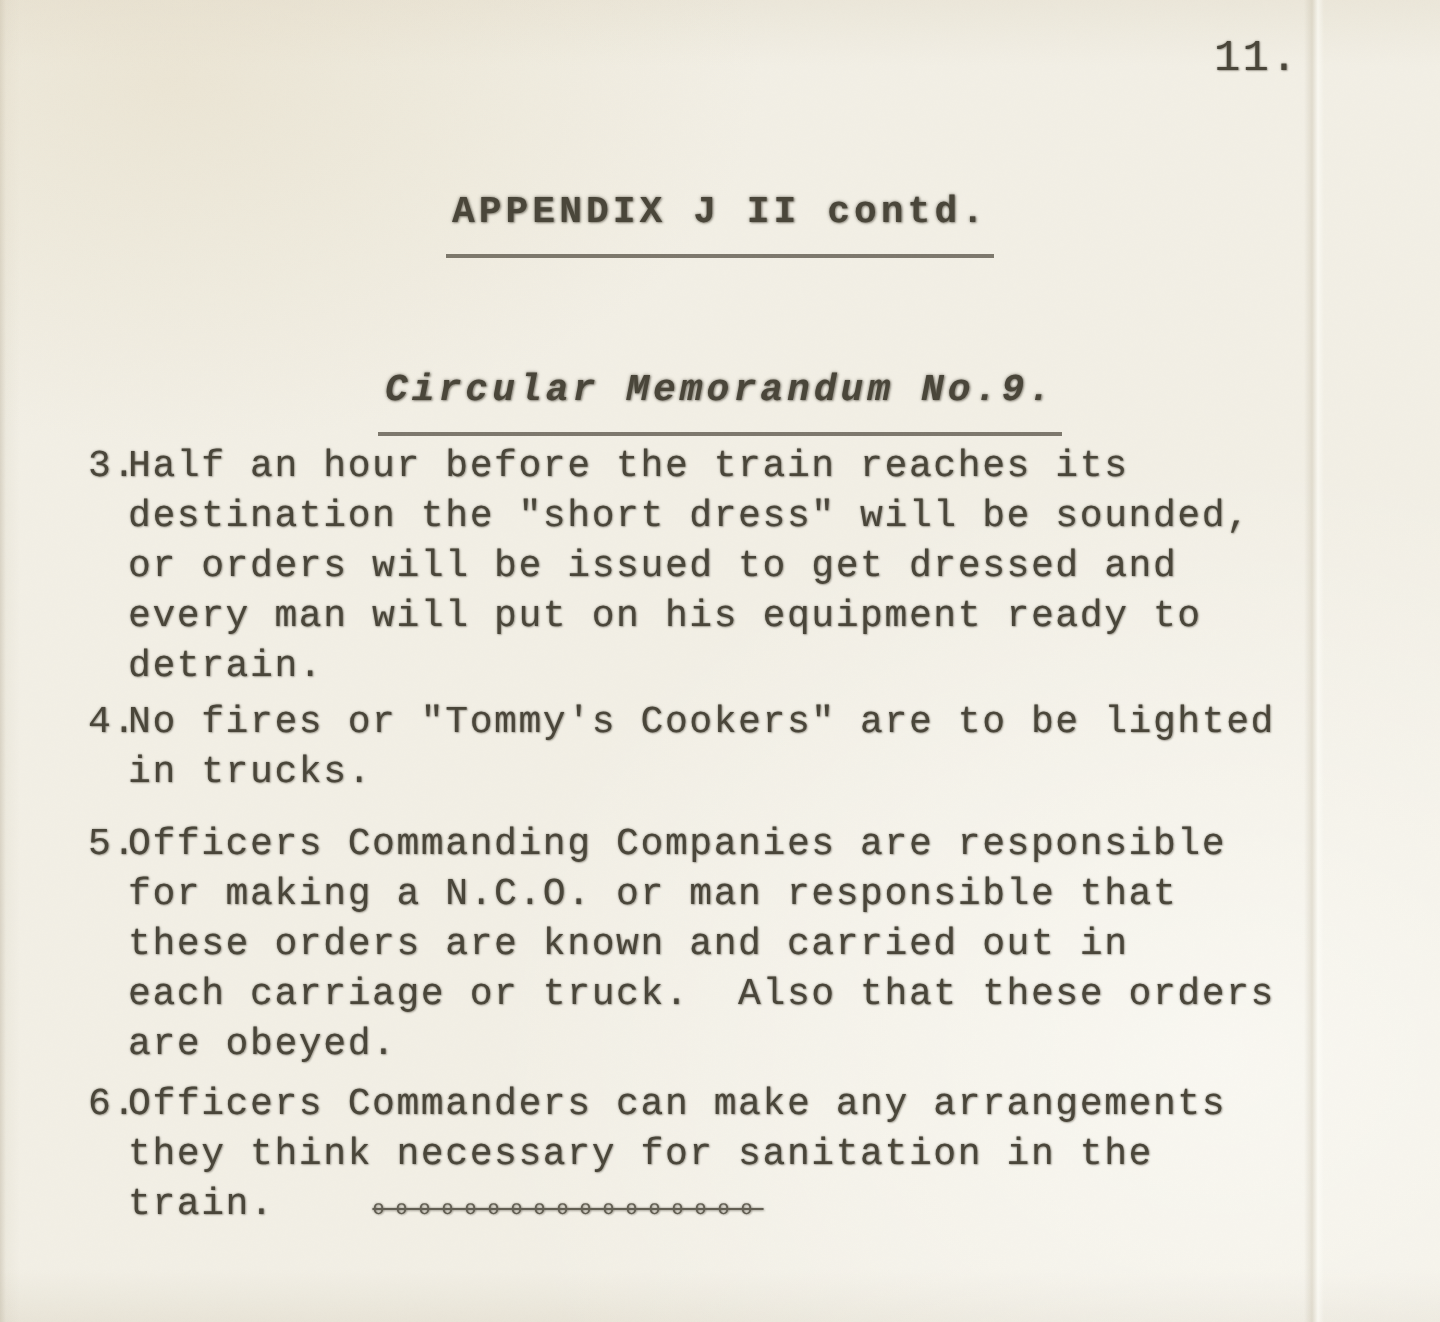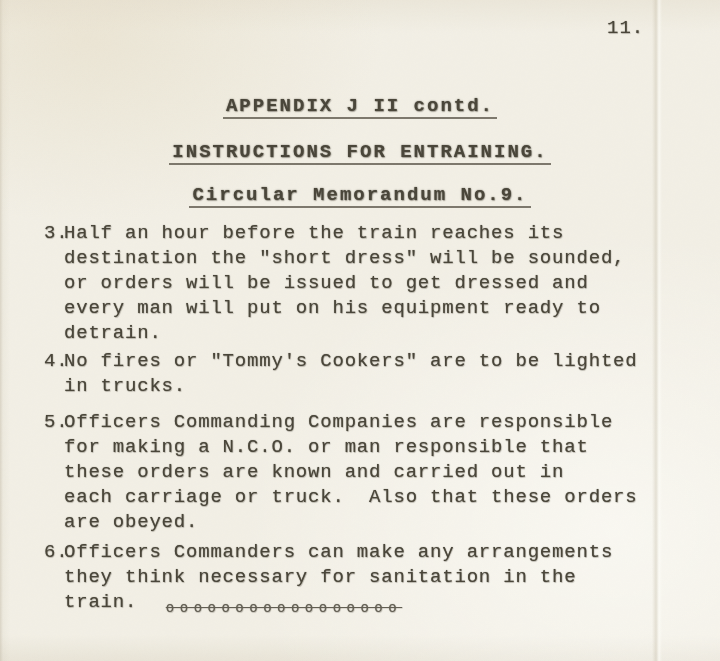--- a/index.html
+++ b/index.html
@@ -39,40 +39,40 @@
       rgba(255,255,250,0) 100%);
     pointer-events: none;
   }
   .ink {
     color: var(--ink);
     text-shadow: 0 0 1.1px rgba(74,70,58,0.65), 0.6px 0.6px 0.8px rgba(74,70,58,0.28);
   }
   .page-number {
     position: absolute;
     top: 17px; left: 607px;
-    font-size: 19px;
+    font-size: 22px;
     letter-spacing: 1px;
   }
   .heading {
     position: absolute;
     left: 0; width: 720px;
     text-align: center;
     font-size: 19px;
     font-weight: bold;
     letter-spacing: 2px;
     text-shadow: 0 0 1.6px rgba(74,70,58,0.75), 0.7px 0.7px 1px rgba(74,70,58,0.35);
   }
   .heading > span {
     display: inline-block;
     border-bottom: 2px solid rgba(80,75,62,0.72);
-    padding: 0 3px 0 3px;
+    padding: 0 3px 10px 3px;
   }
   .heading-1 { top: 95px; }
   .heading-2 { top: 141px; }
-  .heading-3 { top: 184px; }
+  .heading-3 { top: 184px; font-style: italic; }
   .list-item {
     position: absolute;
     left: 0; width: 700px;
     font-size: 19px;
     line-height: 25px;
     letter-spacing: 0.8px;
   }
   .item-number {
     position: absolute;
     left: 44px; top: 0;
@@ -84,21 +84,21 @@
     white-space: pre-wrap;
   }
   .item-3 { top: 221px; }
   .item-4 { top: 349px; }
   .item-5 { top: 410px; }
   .item-6 { top: 540px; }
   .separator {
     position: absolute;
     top: 600px; left: 0; width: 568px;
     text-align: center;
-    font-size: 14px;
+    font-size: 10px;
     letter-spacing: 5.5px;
     text-decoration: line-through;
     opacity: 0.85;
   }
 </style>
 </head>
 <body>
 
 <div class="page">
 
@@ -111,23 +111,20 @@
   </svg>
 
   <div class="fold-line"></div>
 
   <div class="page-number ink">11.</div>
 
   <div class="heading heading-1 ink">
     <span>APPENDIX J II contd.</span>
   </div>
 
-  <div class="heading heading-2 ink">
-    <span>INSTRUCTIONS FOR ENTRAINING.</span>
-  </div>
 
   <div class="heading heading-3 ink">
     <span>Circular Memorandum No.9.</span>
   </div>
 
   <div class="list-item item-3 ink">
     <span class="item-number">3.</span>
     <span class="item-text">Half an hour before the train reaches its
 destination the "short dress" will be sounded,
 or orders will be issued to get dressed and

